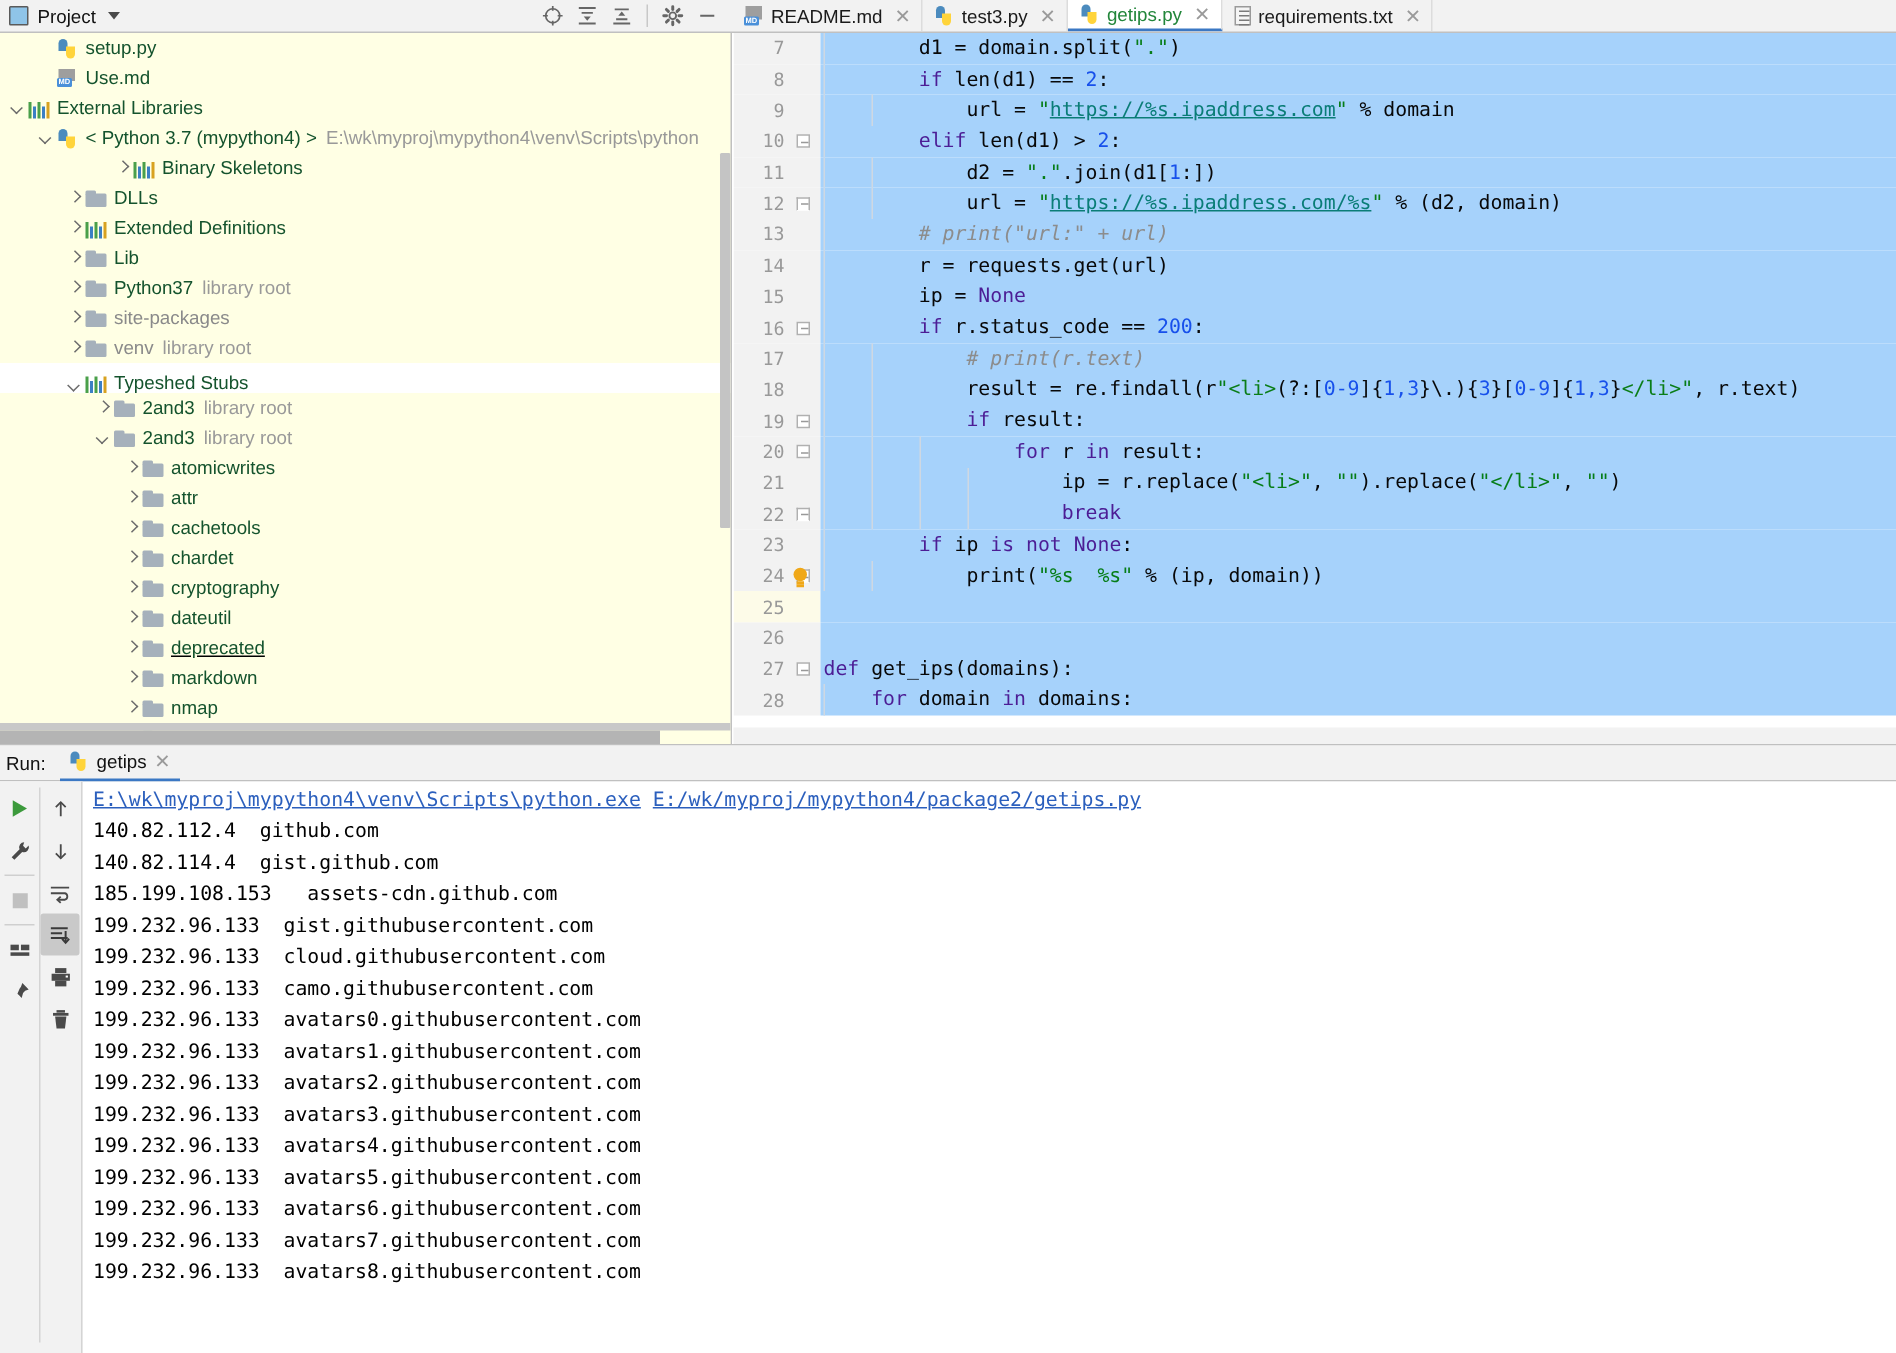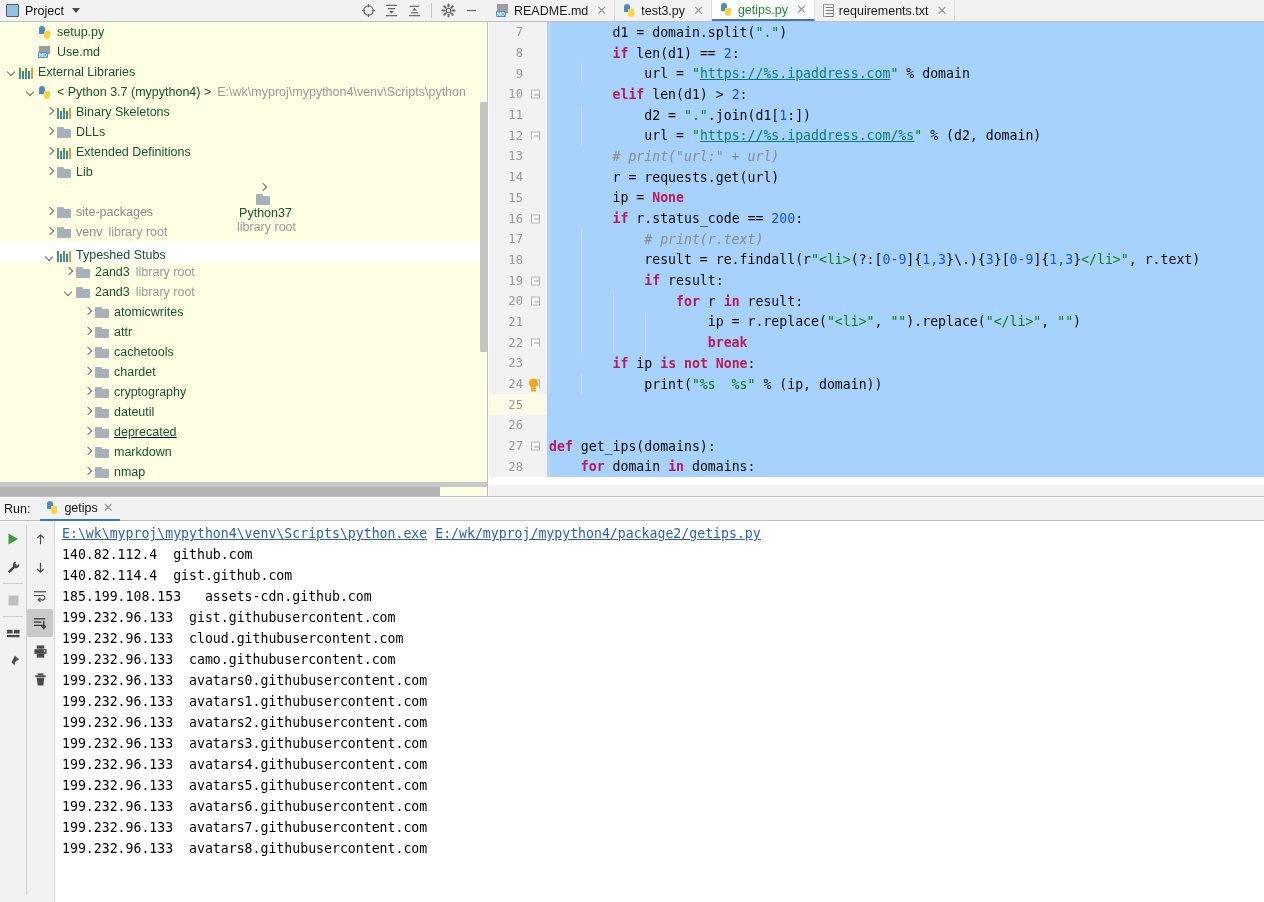--- a/index.html
+++ b/index.html
@@ -150,21 +150,21 @@
   .bulb::after{content:"";position:absolute;left:2px;top:9px;width:5px;height:1.5px;background:#f0a818;box-shadow:0 2px 0 #f0a818;}
   .code { flex:1; height:100%; display:flex; align-items:center; padding-left:0px; position:relative; }
   .eline.selected .code { background:#a6d2fb; }
   .eline.caret .gutter { background:#fdfbe8; }
   .indent-guide {
     position:absolute; top:0; width:1px; height:100%; background:#cfd8e2;
   }
   .ctext { position:relative; z-index:2; padding-left:2px; }
 
   
-  .kw   { color:#be185d; font-weight:700; }
+  .kw   { color:#4c1d95; font-weight:400; }
   .str  { color:#067d17; }
   .num  { color:#1750eb; }
   .cmt  { color:#8c8c8c; font-style:italic; }
   .lnk  { color:#0a7d77; text-decoration:underline; }
   .plain{ color:#080808; }
   .rgx  { color:#0a7d17; }
   .rgxd { color:#1750eb; }
 
   .editor-hscroll {
     position:absolute; left:489px; top:485px; width:775px; height:11px; background:#f2f2f2;
@@ -313,21 +313,21 @@
             <i style="background: rgb(216, 162, 32); height: 11px;"></i>
           </span>
           <span class="tlabel">External Libraries</span>
         </div>
         <div class="trow " style="padding-left: 25px;">
           <span class="arrow down"></span>
           <span class="ficon pyi"></span>
           <span class="tlabel">&lt; Python 3.7 (mypython4) &gt;</span>
           <span class="tsub">E:\wk\myproj\mypython4\venv\Scripts\python</span>
         </div>
-        <div class="trow " style="padding-left: 44px;">
+        <div class="trow " style="padding-left: 44px; margin-left: 32px;">
           <span class="arrow right"></span>
           <span class="ficon lib">
             <i style="background: rgb(74, 160, 74); height: 11px;"></i>
             <i style="background: rgb(59, 127, 196); height: 8px;"></i>
             <i style="background: rgb(74, 160, 74); height: 11px;"></i>
             <i style="background: rgb(59, 127, 196); height: 8px;"></i>
             <i style="background: rgb(216, 162, 32); height: 11px;"></i>
           </span>
           <span class="tlabel">Binary Skeletons</span>
         </div>
@@ -345,21 +345,21 @@
             <i style="background: rgb(59, 127, 196); height: 8px;"></i>
             <i style="background: rgb(216, 162, 32); height: 11px;"></i>
           </span>
           <span class="tlabel">Extended Definitions</span>
         </div>
         <div class="trow " style="padding-left: 44px; text-align: center;">
           <span class="arrow right"></span>
           <span class="ficon folder"></span>
           <span class="tlabel">Lib</span>
         </div>
-        <div class="trow " style="padding-left: 44px; flex-direction: column;">
+        <div class="trow " style="padding-left: 44px;">
           <span class="arrow right"></span>
           <span class="ficon folder"></span>
           <span class="tlabel">Python37</span>
           <span class="tsub">library root</span>
         </div>
         <div class="trow " style="padding-left: 44px;">
           <span class="arrow right"></span>
           <span class="ficon folder"></span>
           <span class="tlabel gray">site-packages</span>
         </div>

